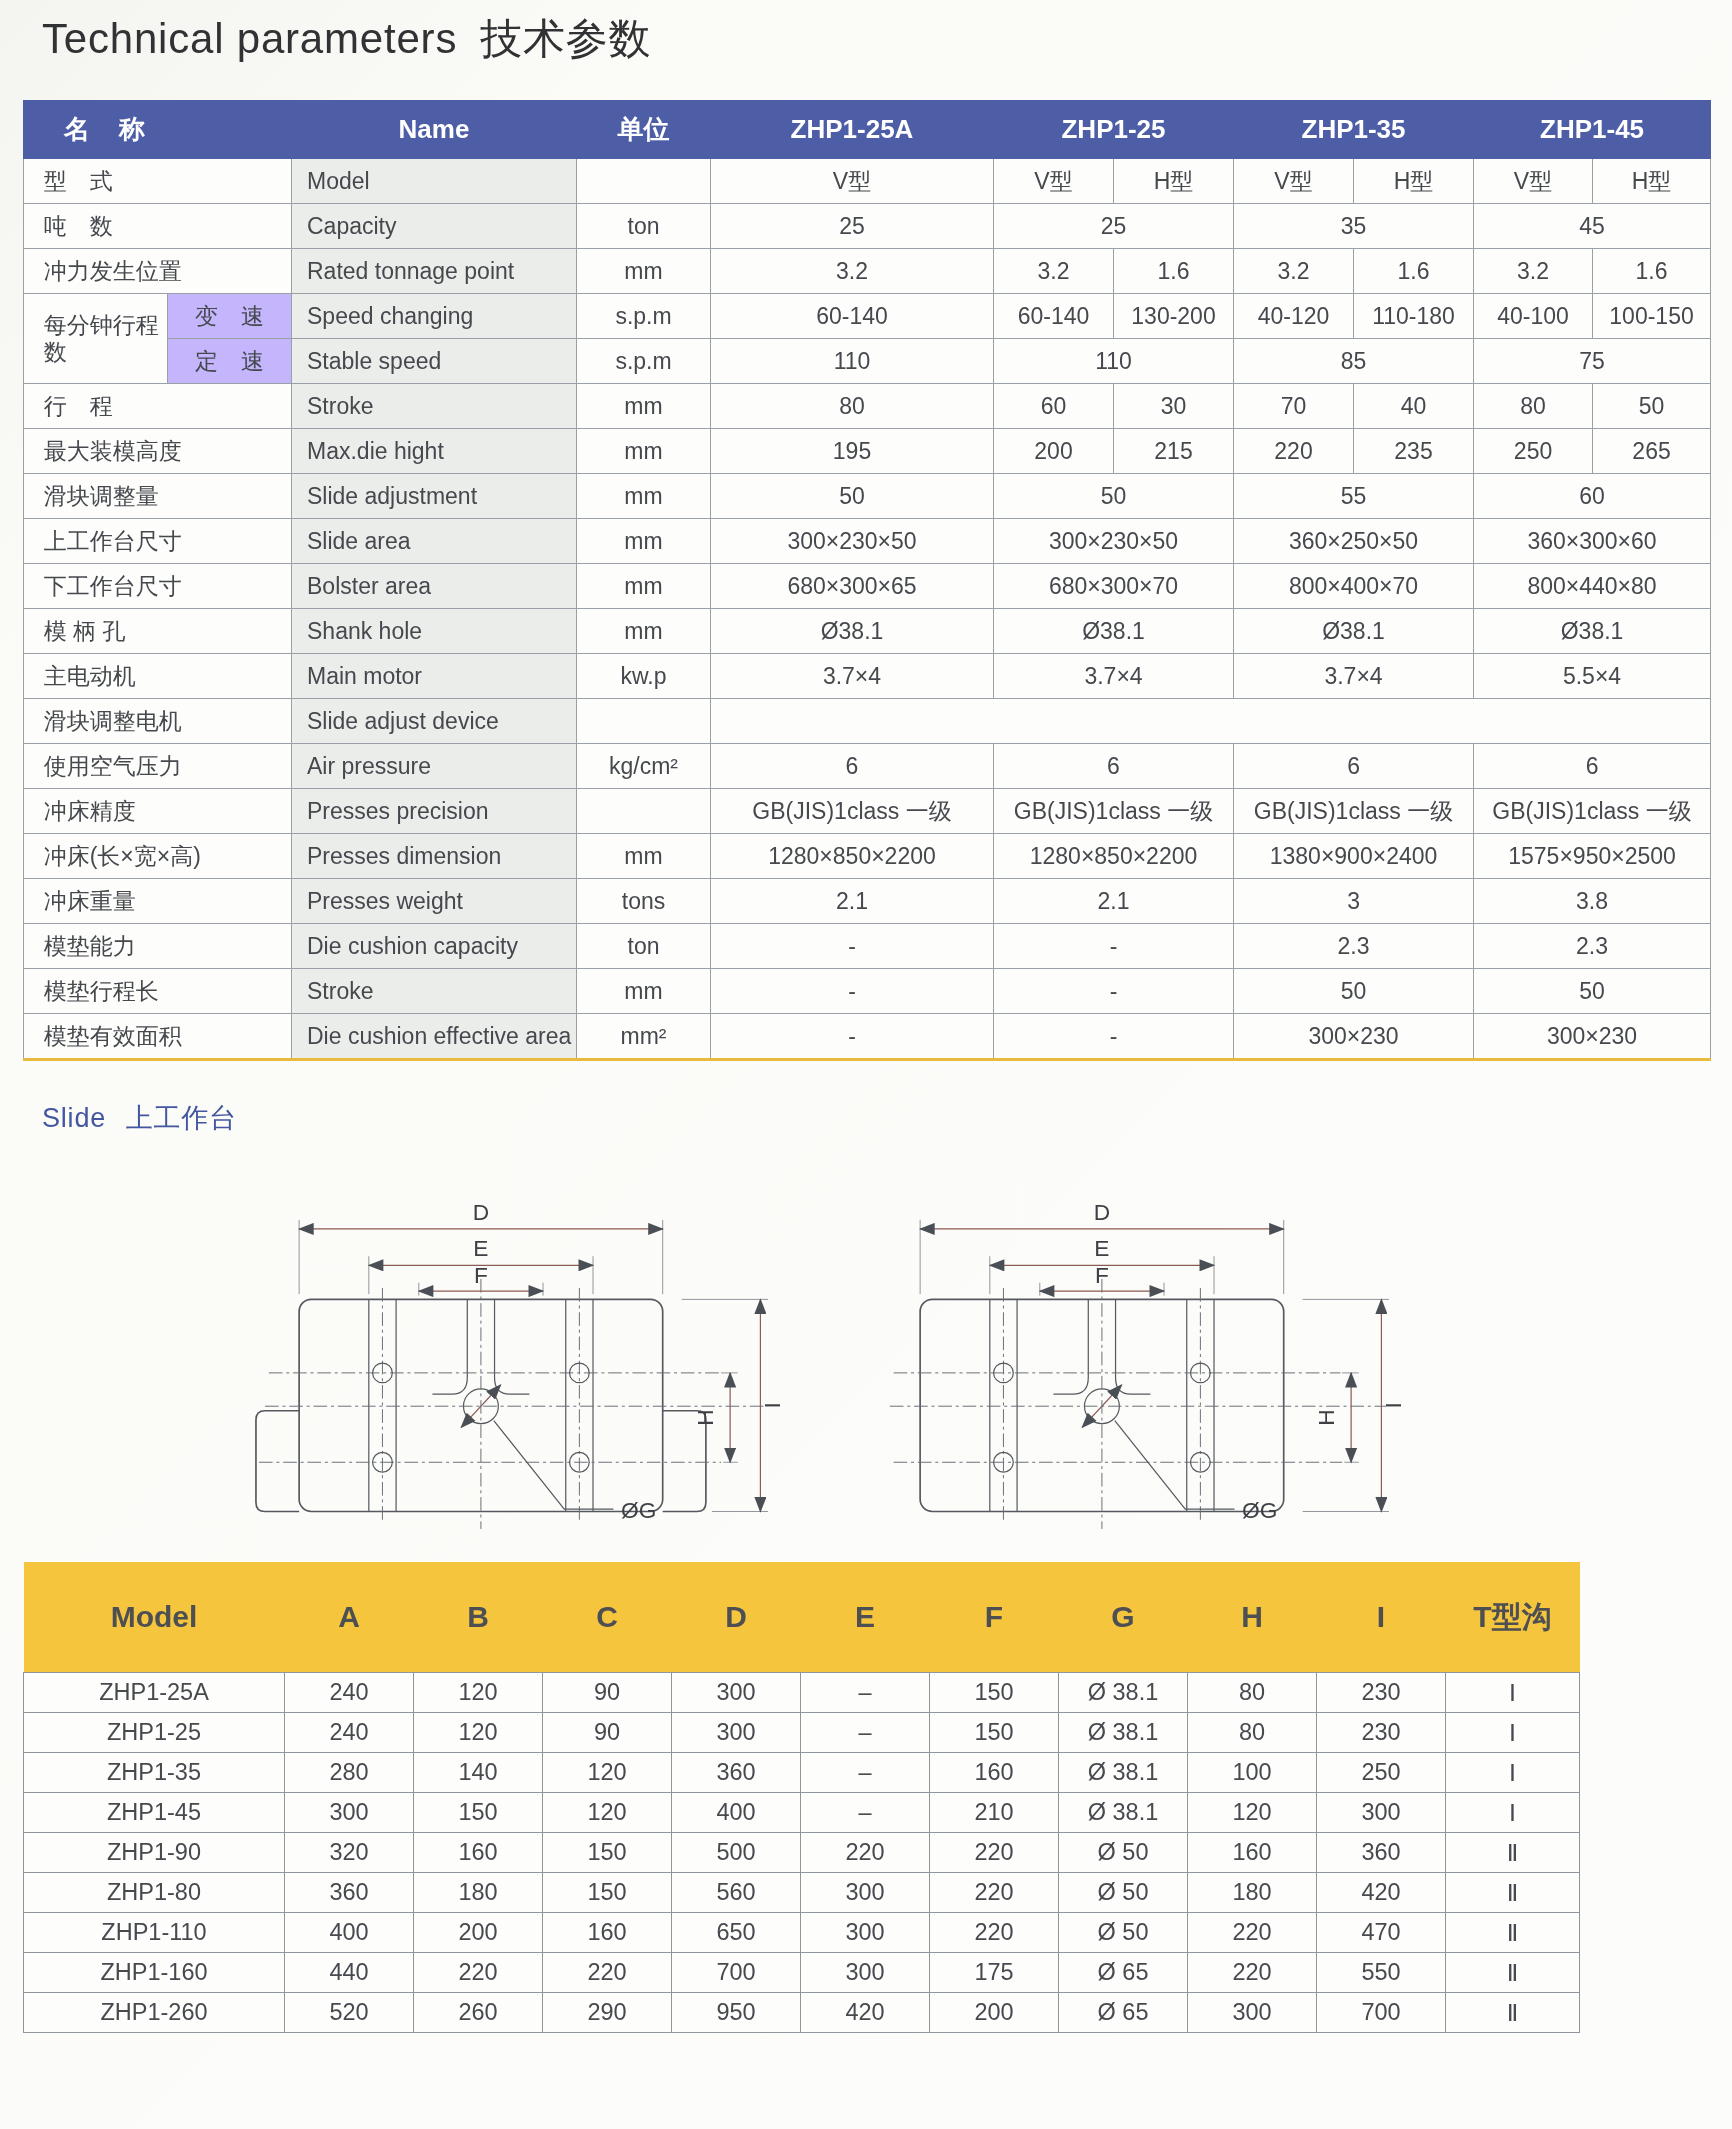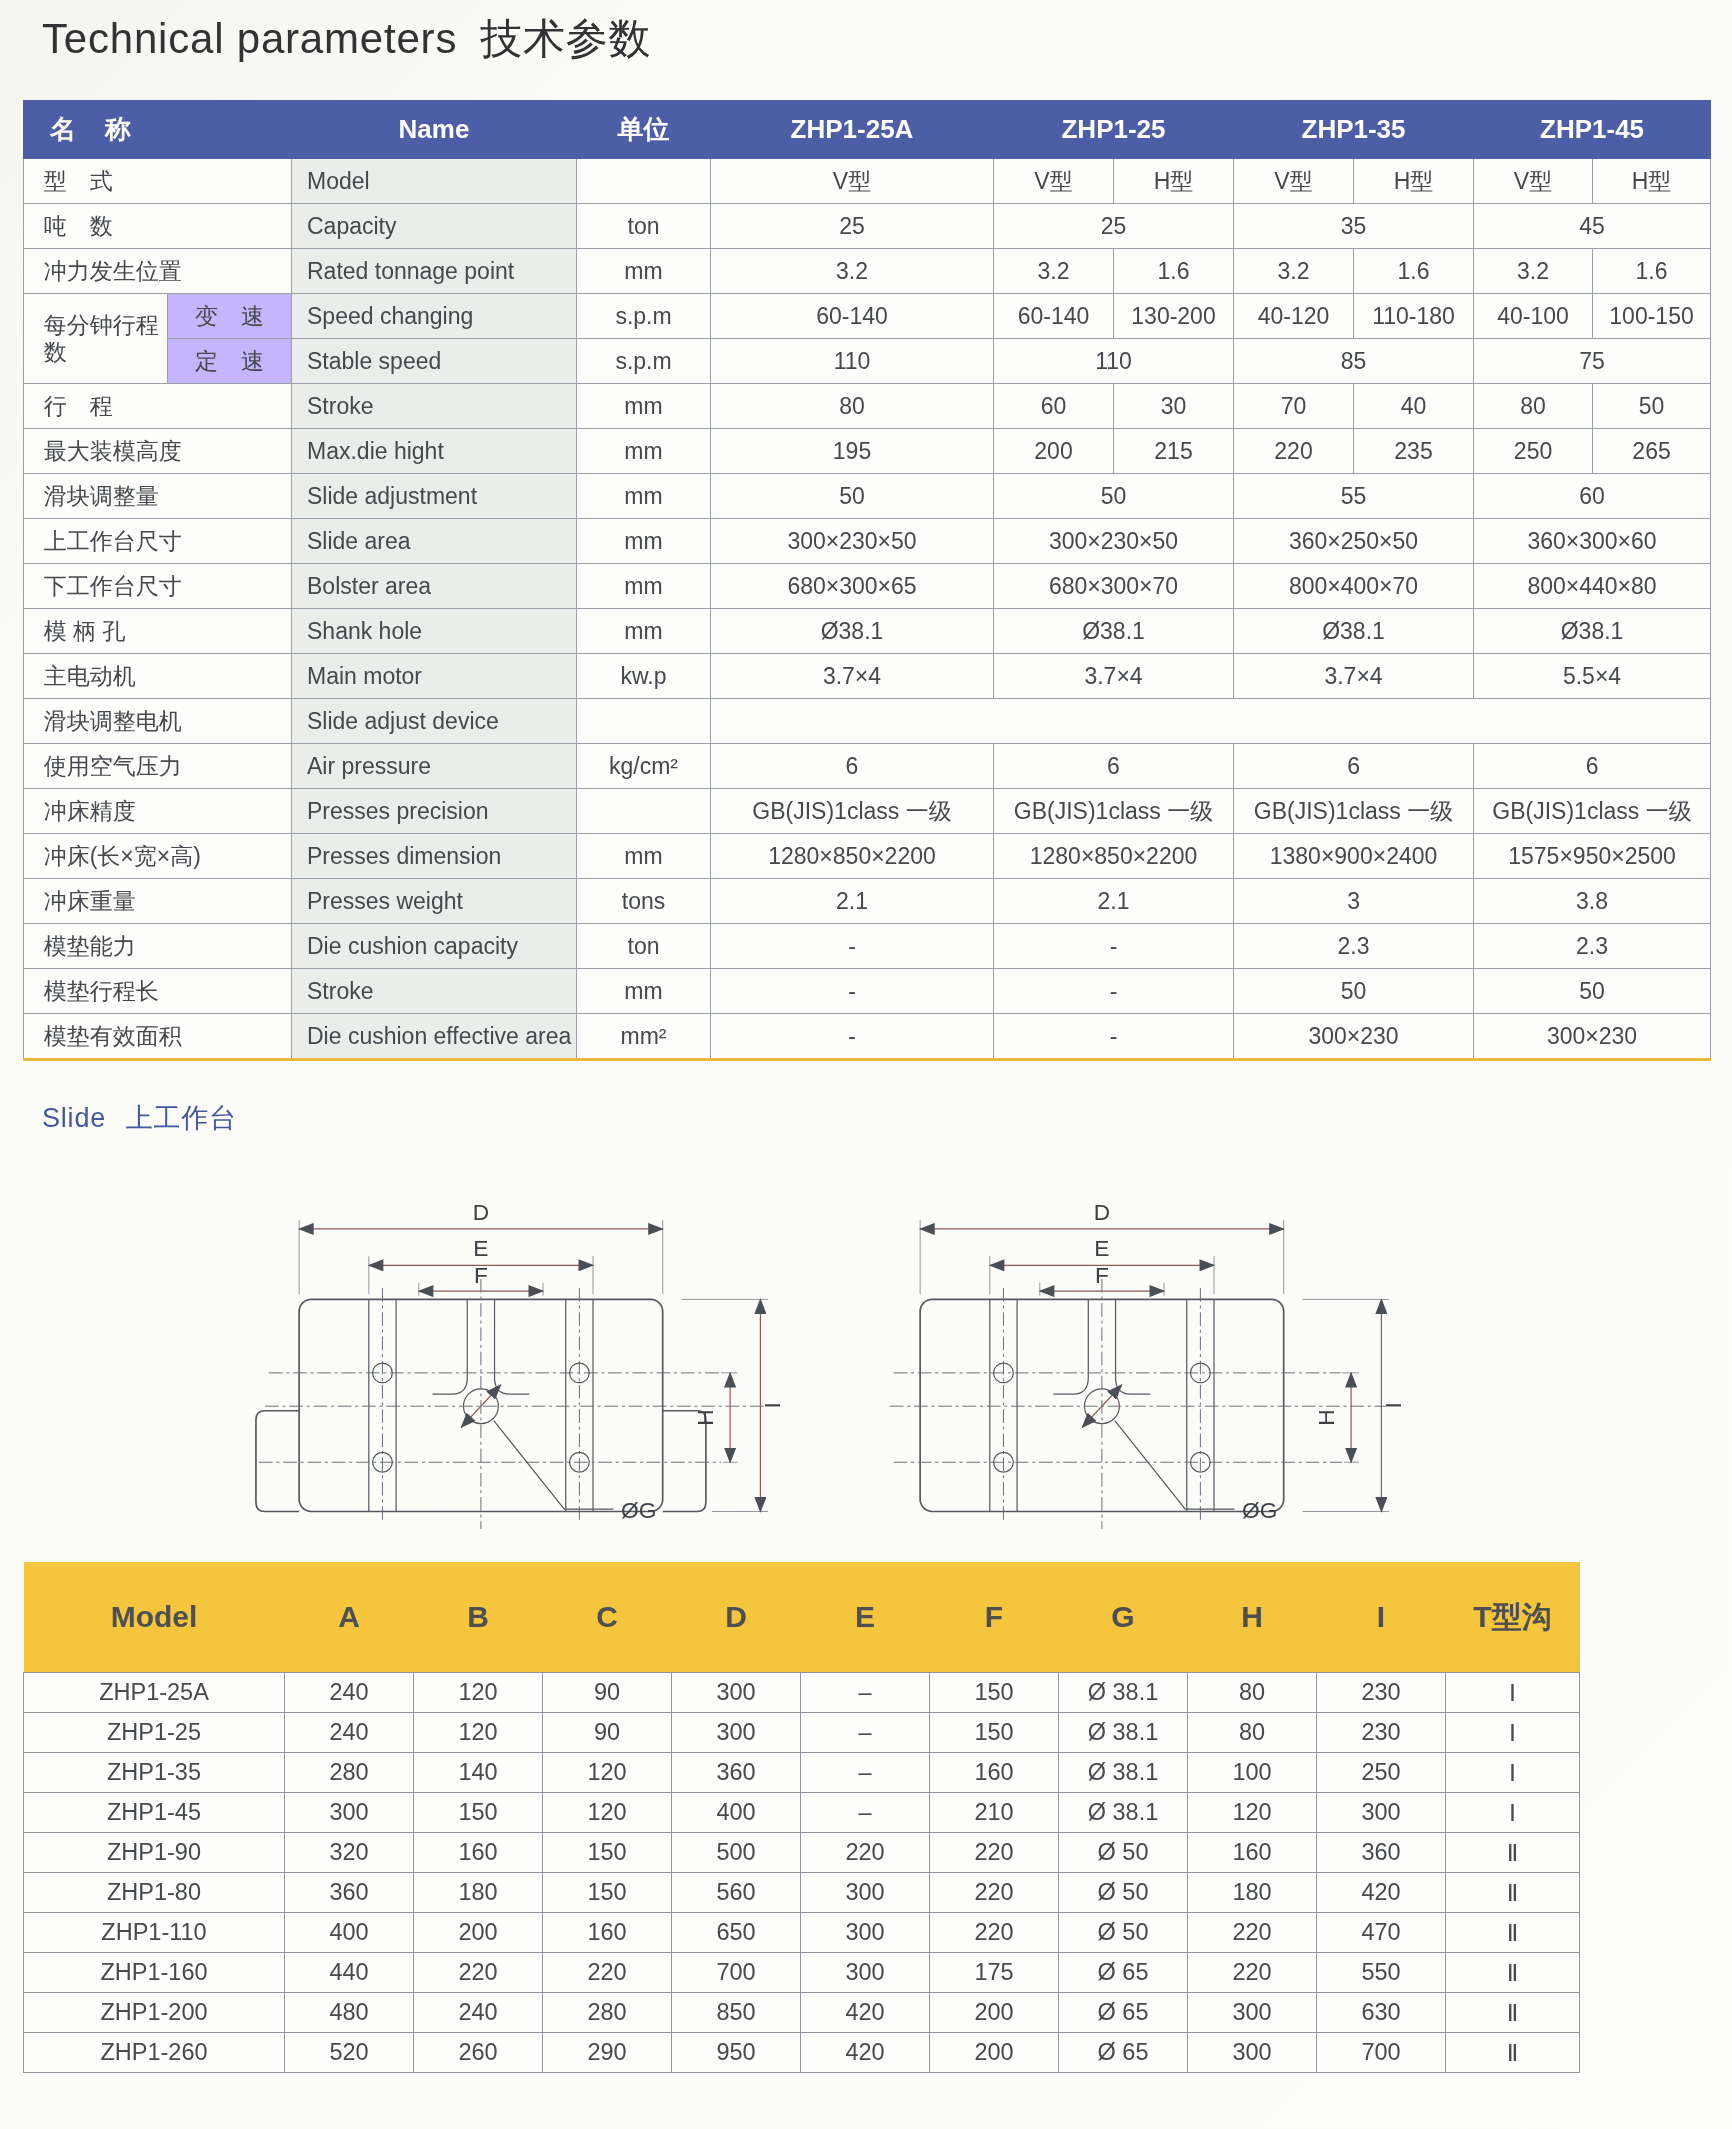--- a/index.html
+++ b/index.html
@@ -15,21 +15,21 @@
   .section-title{position:absolute;top:1100px;left:42px;font-size:27px;color:#4456a0;letter-spacing:0.8px;}
   .section-title .zh{margin-left:19.7px;}
 
   
   table{border-collapse:collapse;table-layout:fixed;}
   table.spec{position:absolute;top:100px;left:23px;width:1687px;border-bottom:3.8px solid #e8ba3e;}
   table.spec th{
     background:#4e5ea6;color:#ffffff;font-size:26px;font-weight:bold;
     height:57px;border:0.8px solid #4e5ea6;text-align:center;padding:0;
   }
-  table.spec th.zh-h{text-align:left;padding-left:26px;letter-spacing:1.5px;}
+  table.spec th.zh-h{text-align:left;padding-left:40px;letter-spacing:1.5px;}
   table.spec td{
     border:0.8px solid #99a0a8;height:44px;font-size:23px;text-align:center;
     color:#45484d;padding:0 3px;overflow:hidden;white-space:nowrap;
   }
   table.spec td.zh{text-align:left;padding-left:19.7px;font-size:23px;background:#fdfdfb;white-space:normal;line-height:1.15;}
   table.spec td.sub{text-align:center;padding-left:3px;background:#c4b5fd;font-family:Liberation Mono, monospace;}
   table.spec td.en{text-align:left;padding-left:15px;background:#ebedeb;white-space:normal;line-height:1.0;}
   table.spec td.unit{background:#fdfdfb;}
   table.spec td.val{background:#fdfdfb;}
 
@@ -509,33 +509,20 @@
         <td>220</td>
         <td>700</td>
         <td>300</td>
         <td>175</td>
         <td>Ø 65</td>
         <td>220</td>
         <td>550</td>
         <td>Ⅱ</td>
       </tr>
       <tr>
-        <td>ZHP1-200</td>
-        <td>480</td>
-        <td>240</td>
-        <td>280</td>
-        <td>850</td>
-        <td>420</td>
-        <td>200</td>
-        <td>Ø 65</td>
-        <td>300</td>
-        <td>630</td>
-        <td>Ⅱ</td>
-      </tr>
-      <tr>
         <td>ZHP1-260</td>
         <td>520</td>
         <td>260</td>
         <td>290</td>
         <td>950</td>
         <td>420</td>
         <td>200</td>
         <td>Ø 65</td>
         <td>300</td>
         <td>700</td>

